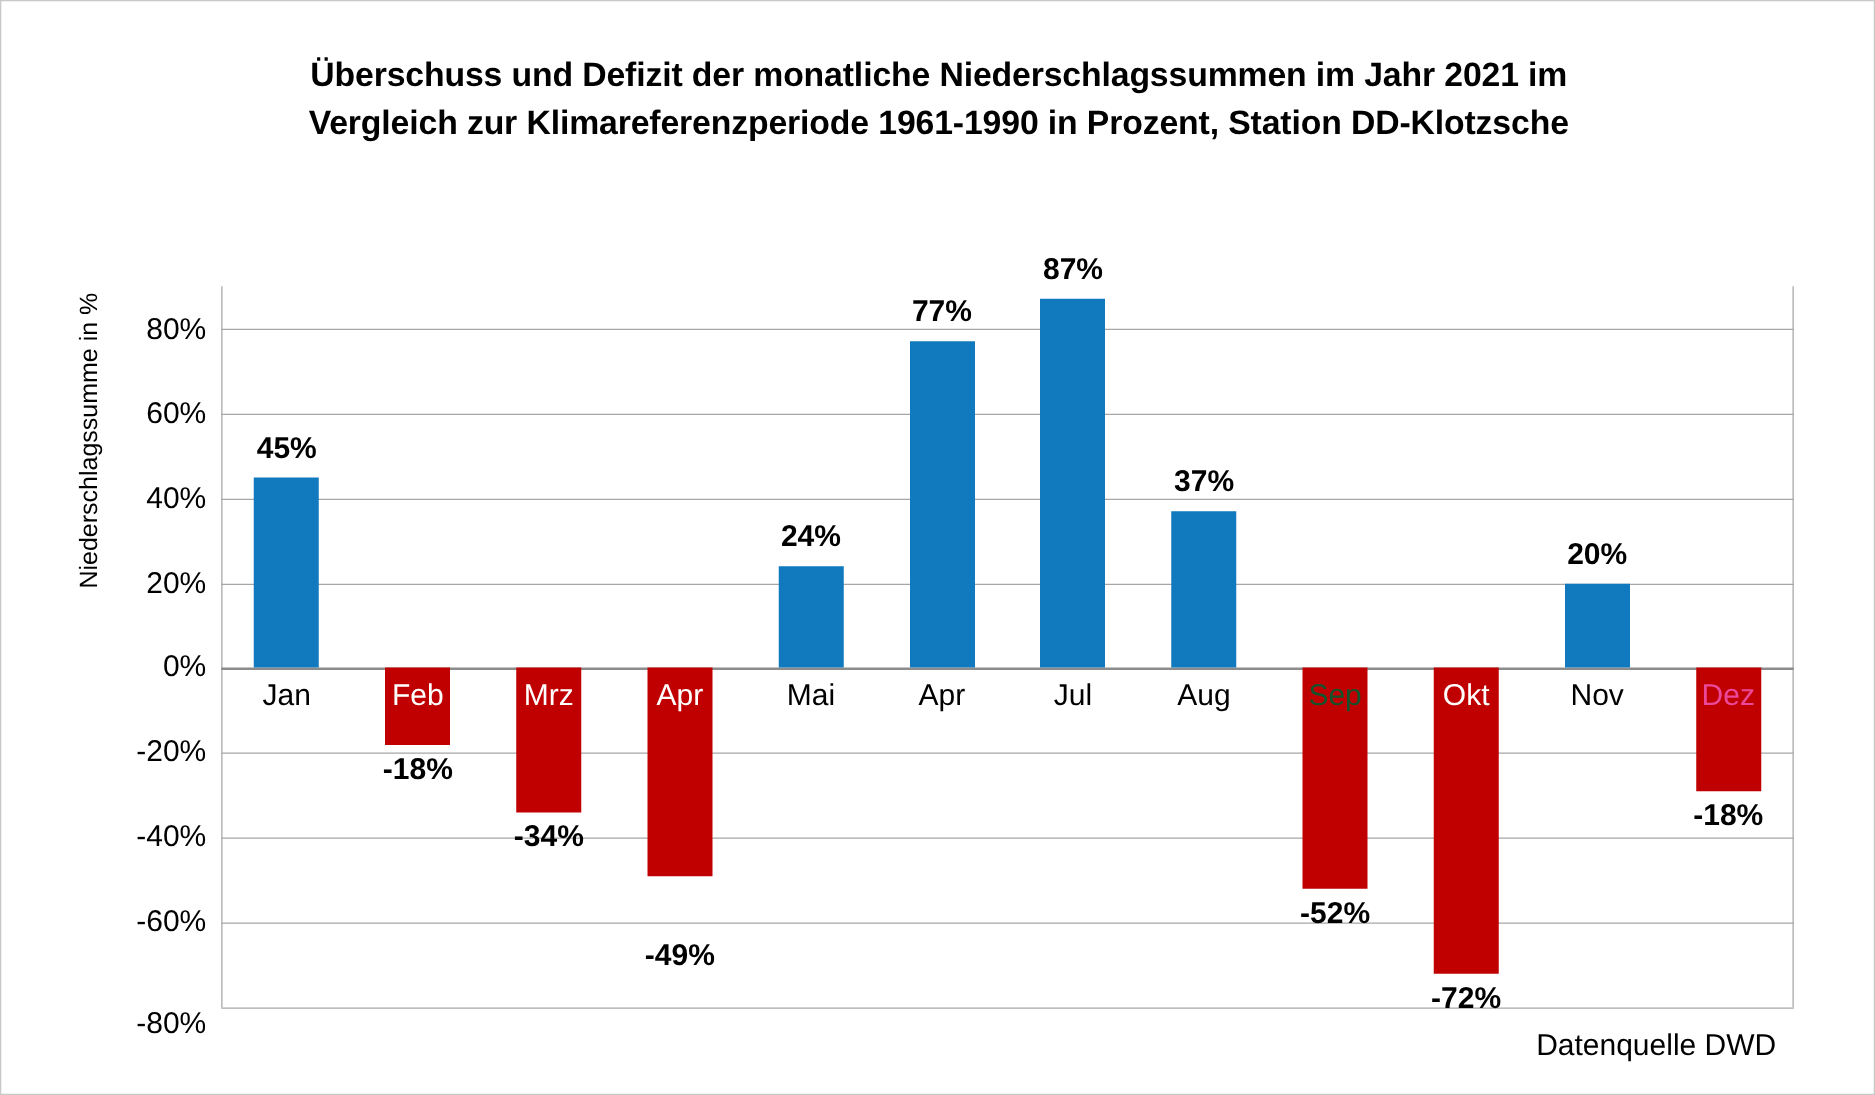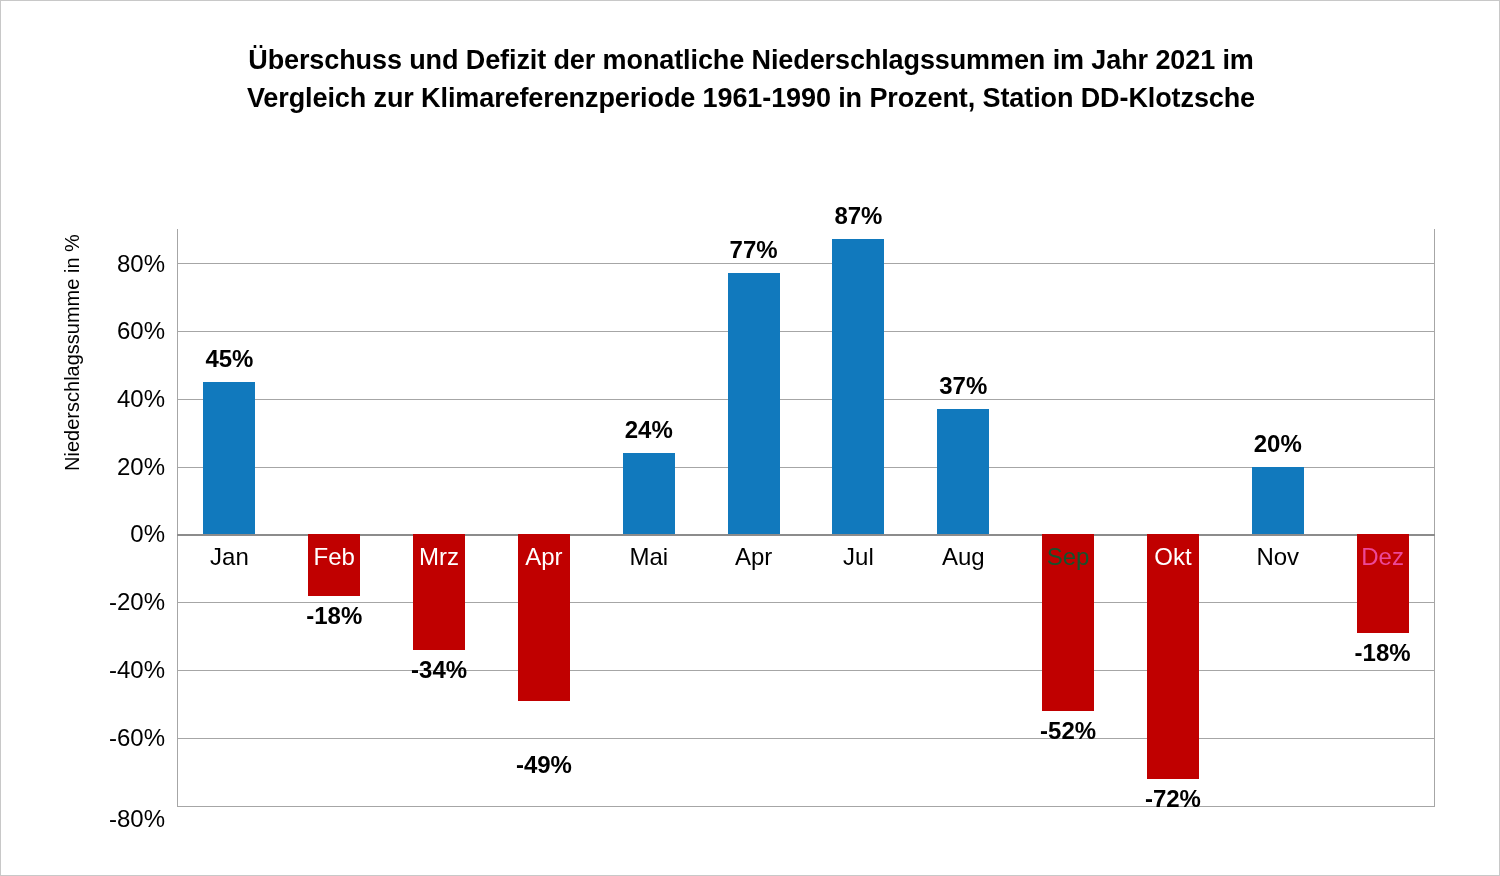--- a/index.html
+++ b/index.html
@@ -194,14 +194,15 @@
         <div class="cat-label" style="left: 506.583px; top: 314.471px; color: rgb(0, 0, 0);">Apr</div>
         <div class="cat-label" style="left: 611.417px; top: 314.471px; color: rgb(0, 0, 0);">Jul</div>
         <div class="cat-label" style="left: 716.25px; top: 314.471px; color: rgb(0, 0, 0);">Aug</div>
         <div class="cat-label" style="left: 821.083px; top: 314.471px; color: #14532d;">Sep</div>
         <div class="cat-label" style="left: 925.917px; top: 314.471px; color: rgb(255, 255, 255);">Okt</div>
         <div class="cat-label" style="left: 1030.75px; top: 314.471px; color: rgb(0, 0, 0);">Nov</div>
         <div class="cat-label" style="left: 1135.58px; top: 314.471px; color: #ec4899;">Dez</div>
       </div>
   </div>
 
+  <div id="source-note">Datenquelle DWD</div>
 
 </div>
 
 </body></html>

